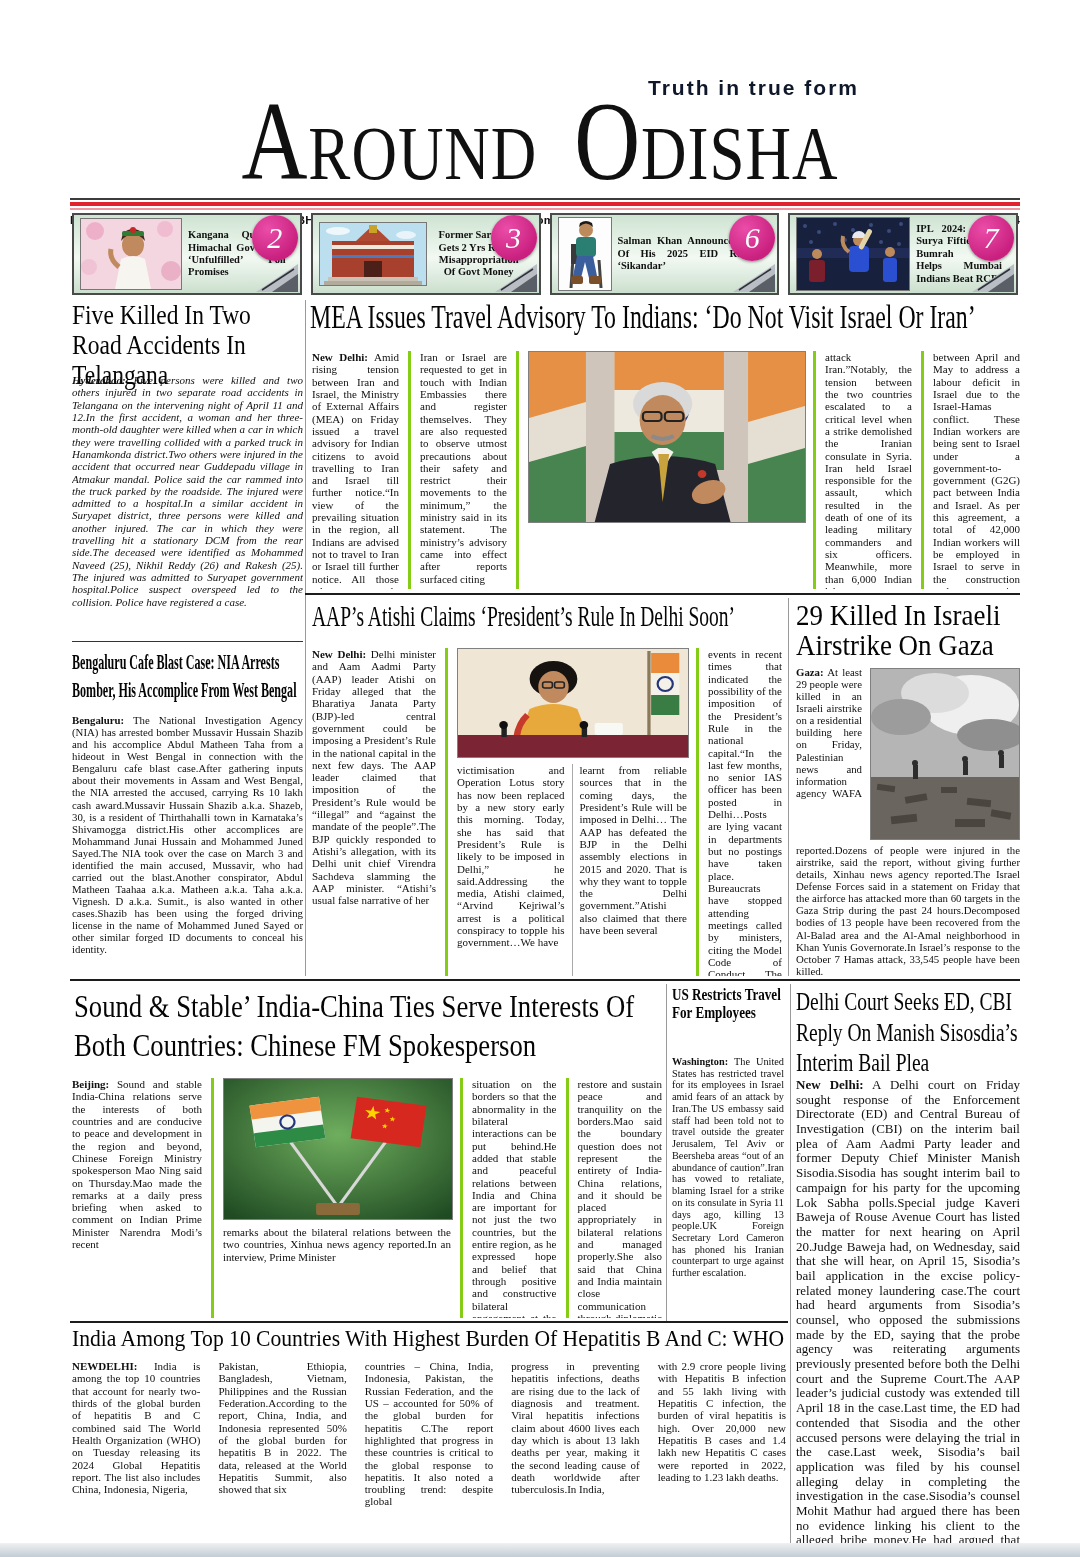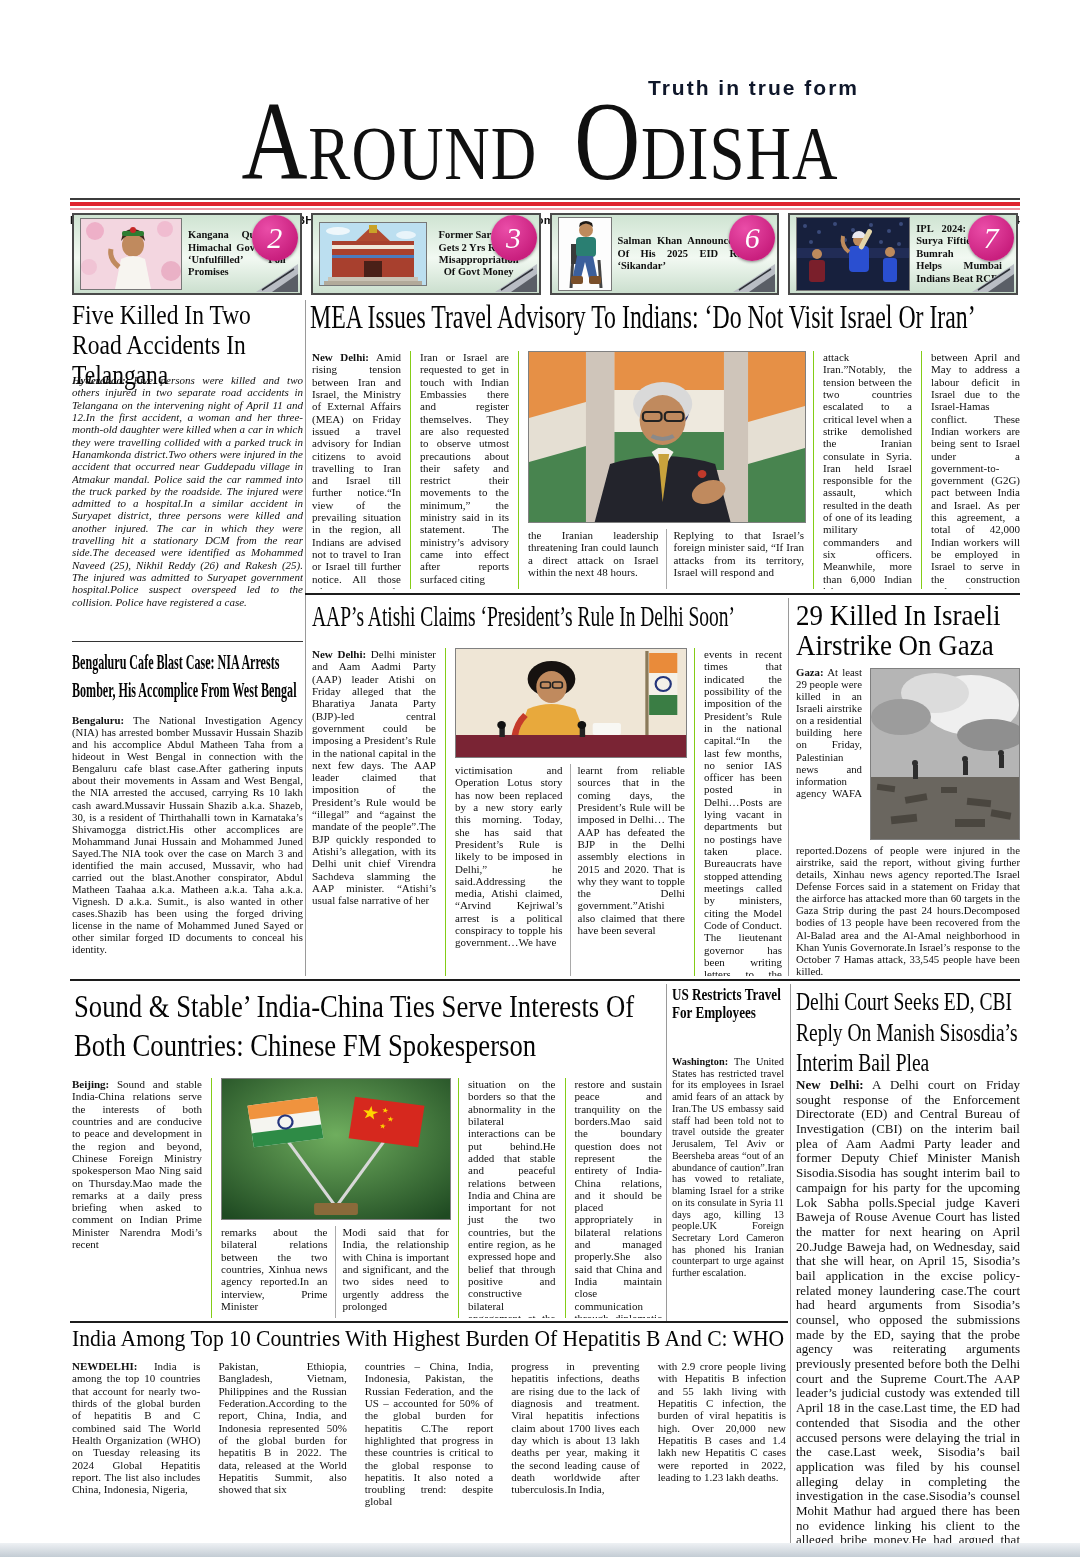--- a/index.html
+++ b/index.html
@@ -51,21 +51,21 @@
   .hl-delhi { position:absolute; left:796px; top:987px; width:288px; font-size:25px; transform:scaleX(.78); line-height:1.22; }
   .hl-hep { position:absolute; left:72px; top:1326px; width:794px; font-size:24px; transform:scaleX(.90); }
 
   
   .bt { font-size:11px; line-height:1.12; text-align:justify; overflow:hidden; }
   .dl { font-weight:700; }
   .cols { display:flex; height:100%; }
   .cols > div { padding:0 9px; min-width:0; overflow:hidden; }
   .cols > div:first-child { padding-left:0; }
   .cols > div:last-child { padding-right:0; }
-  .cols > div + div { border-left:1px solid #84cc16; }
+  .cols > div + div { border-left:3px solid #84cc16; }
   .flex1 { flex:1 1 0; }
   .photo { width:100%; border:1px solid #808080; margin-bottom:6px; overflow:hidden; background:#ddd; }
   .photo svg { display:block; }
   .caps { display:flex; }
   .caps > div { flex:1 1 0; min-width:0; overflow:hidden; padding:0 7px; }
   .caps > div:first-child { padding-left:0; }
   .caps > div:last-child { padding-right:0; }
   .caps > div + div { border-left:1px solid #a9a9a9; }
 
   .body-telangana { position:absolute; left:72px; top:374px; width:231px; height:262px;font-style:italic; }
@@ -274,24 +274,20 @@
             <ellipse cx="122" cy="68" rx="21" ry="25" fill="#c08a5e"></ellipse>
             <rect x="104" y="60" width="17" height="9" rx="3" fill="none" stroke="#222" stroke-width="2"></rect>
             <rect x="124" y="60" width="17" height="9" rx="3" fill="none" stroke="#222" stroke-width="2"></rect>
             <path d="M112 84 Q122 90 132 84" stroke="#8a8a8a" stroke-width="4" fill="none"></path>
             <path d="M60 170 L74 112 Q122 96 170 112 L184 170 Z" fill="#23242c"></path>
             <polygon points="112,100 122,118 132,100 126,96 118,96" fill="#f4f2ec"></polygon>
             <path d="M118 102 L122 150 L128 102 Z" fill="#c8a23c"></path>
             <circle cx="158" cy="122" r="4" fill="#c0392b"></circle>
             <ellipse cx="164" cy="140" rx="16" ry="11" fill="#c08a5e" transform="rotate(-24 164 140)"></ellipse>
           </svg>
-        </div>
-        <div class="caps bt" style="height:60px;">
-          <div>the Iranian leadership threatening Iran could launch a direct attack on Israel within the next 48 hours.</div>
-          <div>Replying to that Israel’s foreign minister said, “If Iran attacks from its territory, Israel will respond and</div>
         </div>
       </div>
       <div class="flex1 bt">attack Iran.”Notably, the tension between the two countries escalated to a critical level when a strike demolished the Iranian consulate in Syria. Iran held Israel responsible for the assault, which resulted in the death of one of its leading military commanders and six officers. Meanwhile, more than 6,000 Indian labourers are expected to travel to Israel</div>
       <div class="flex1 bt">between April and May to address a labour deficit in Israel due to the Israel-Hamas conflict. These Indian workers are being sent to Israel under a government-to-government (G2G) pact between India and Israel. As per this agreement, a total of 42,000 Indian workers will be employed in Israel to serve in the construction and nursing sectors.</div>
     </div>
   </div>
 
   <div class="hl hl-atishi">AAP’s Atishi Claims ‘President’s Rule In Delhi Soon’</div>
   <div class="atishi-body">
     <div class="cols">
@@ -396,21 +392,20 @@
               <text x="126" y="42" font-size="18" fill="#ffd500">★</text>
               <text x="144" y="34" font-size="7" fill="#ffd500">★</text>
               <text x="150" y="42" font-size="7" fill="#ffd500">★</text>
               <text x="144" y="50" font-size="7" fill="#ffd500">★</text>
             </g>
             <rect x="84" y="124" width="40" height="12" rx="2" fill="#8a6a3a"></rect>
           </svg>
         </div>
         <div class="caps bt" style="height:92px;">
           <div>remarks about the bilateral relations between the two countries, Xinhua news agency reported.In an interview, Prime Minister</div>
-          <div>Modi said that for India, the relationship with China is important and significant, and the two sides need to urgently address the prolonged</div>
         </div>
       </div>
       <div class="flex1 bt">situation on the borders so that the abnormality in the bilateral interactions can be put behind.He added that stable and peaceful relations between India and China are important for not just the two countries, but the entire region, as he expressed hope and belief that through positive and constructive bilateral engagement at the diplomatic and military levels, the two countries will be able to</div>
       <div class="flex1 bt">restore and sustain peace and tranquility on the borders.Mao said the boundary question does not represent the entirety of India-China relations, and it should be placed appropriately in bilateral relations and managed properly.She also said that China and India maintain close communication through diplomatic and military channels on handling issues related to the border situation.</div>
     </div>
   </div>
 
   <div class="hl hl-us">US Restricts Travel For Employees</div>
   <div class="bt us-body">
     <b class="dl">Washington:</b>
@@ -425,19 +420,19 @@
 
   <div class="hl hl-hep">India Among Top 10 Countries With Highest Burden Of Hepatitis B And C: WHO</div>
   <div class="hep-body">
     <div class="cols">
       <div class="flex1 bt">
         <b class="dl">NEWDELHI:</b>
         <span>India is among the top 10 countries that account for nearly two-thirds of the global burden of hepatitis B and C combined said The World Health Organization (WHO) on Tuesday releasing its 2024 Global Hepatitis report. The list also includes China, Indonesia, Nigeria,</span>
       </div>
       <div class="flex1 bt">Pakistan, Ethiopia, Bangladesh, Vietnam, Philippines and the Russian Federation.According to the report, China, India, and Indonesia represented 50% of the global burden for hepatitis B in 2022. The data, released at the World Hepatitis Summit, also showed that six</div>
       <div class="flex1 bt">countries – China, India, Indonesia, Pakistan, the Russian Federation, and the US – accounted for 50% of the global burden for hepatitis C.The report highlighted that progress in these countries is critical to the global response to hepatitis. It also noted a troubling trend: despite global</div>
-      <div class="flex1 bt">progress in preventing hepatitis infections, deaths are rising due to the lack of diagnosis and treatment. Viral hepatitis infections claim about 1700 lives each day which is about 13 lakh deaths per year, making it the second leading cause of death worldwide after tuberculosis.In India,</div>
+      <div class="flex1 bt">progress in preventing hepatitis infections, deaths are rising due to the lack of diagnosis and treatment. Viral hepatitis infections claim about 4600 lives each day which is about 13 lakh deaths per year, making it the second leading cause of death worldwide after tuberculosis.In India,</div>
       <div class="flex1 bt">with 2.9 crore people living with Hepatitis B infection and 55 lakh living with Hepatitis C infection, the burden of viral hepatitis is high. Over 20,000 new Hepatitis B cases and 1.4 lakh new Hepatitis C cases were reported in 2022, leading to 1.23 lakh deaths.</div>
     </div>
   </div>
 
   <div class="bottom-strip"></div>
 </div>
 
 </body></html>

